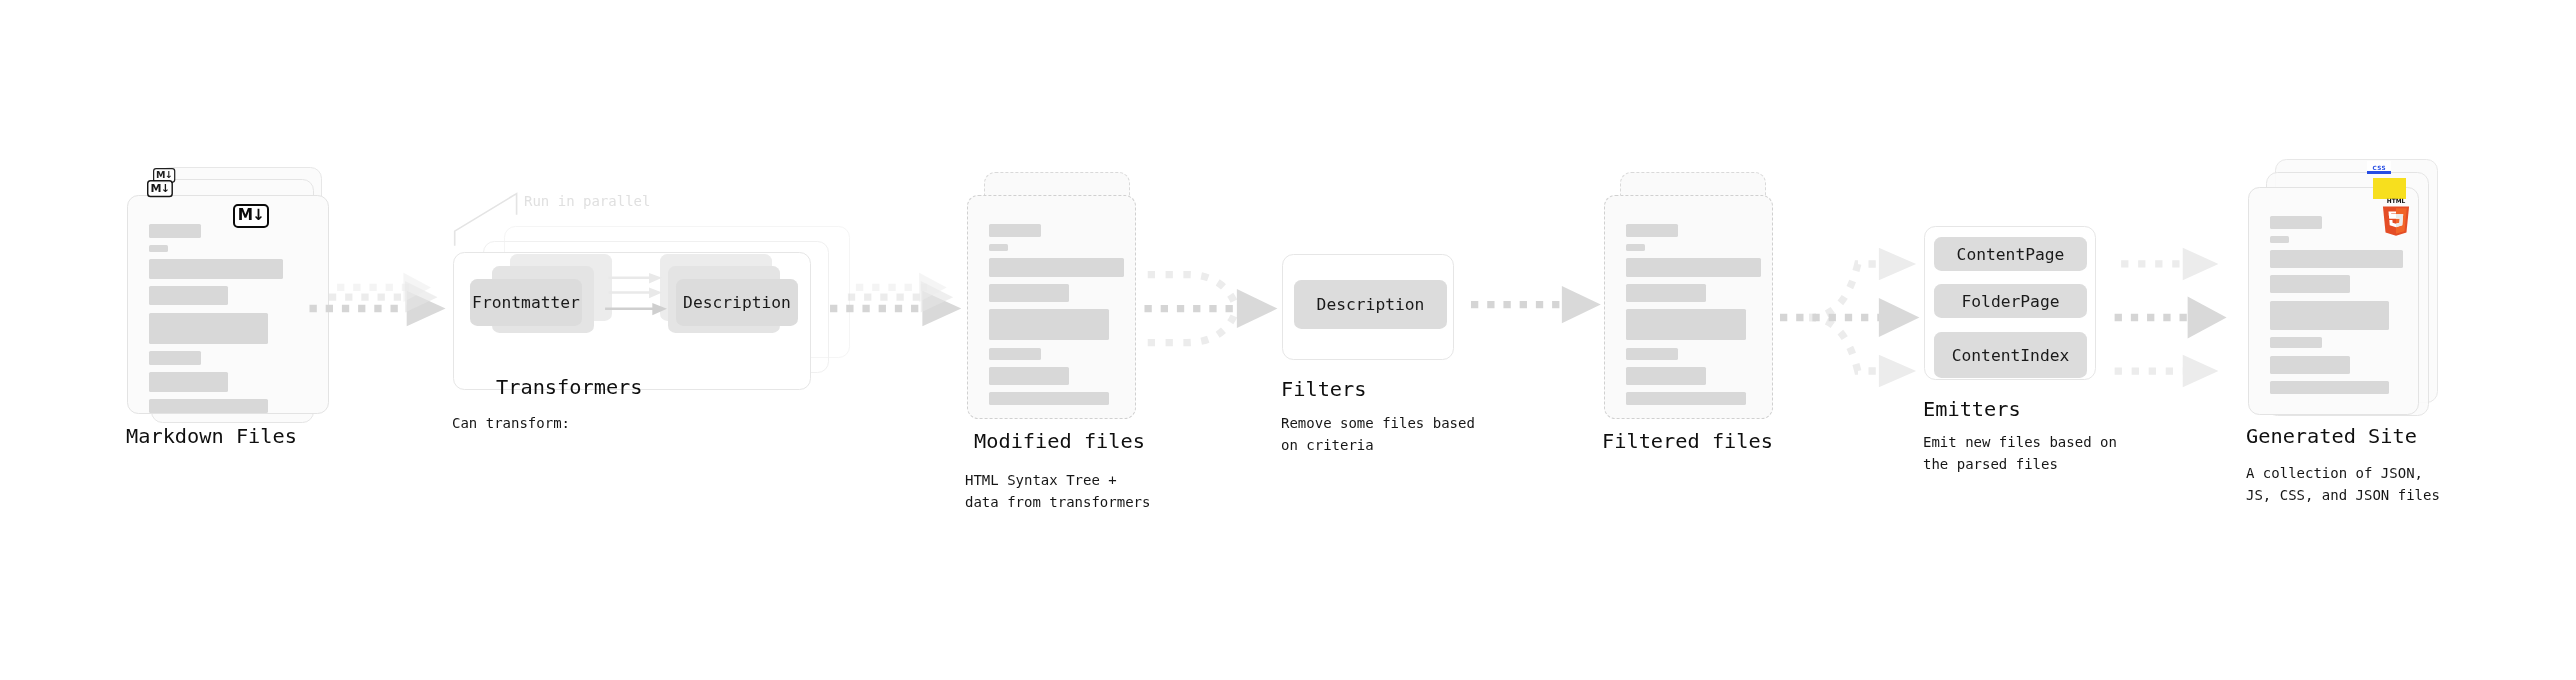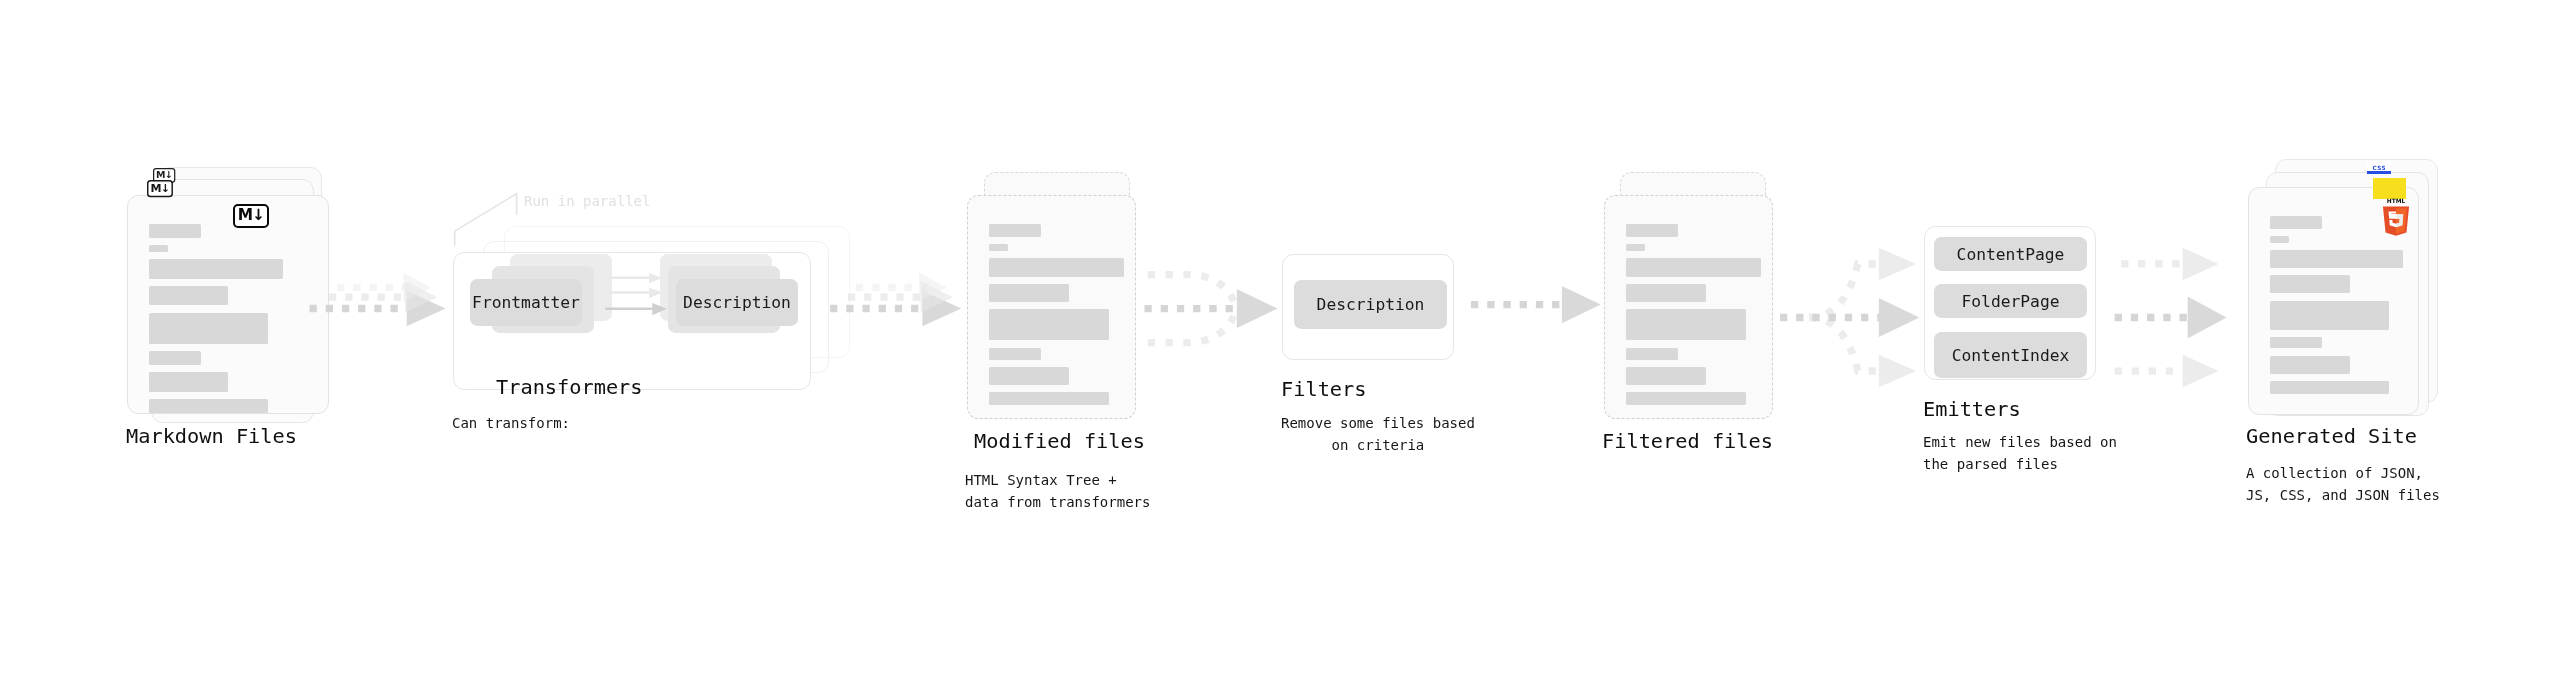--- a/index.html
+++ b/index.html
@@ -222,21 +222,21 @@
       <line x1="8" y1="62" x2="126" y2="62"></line>
     </g>
     <polygon points="122,38 172,62 122,86" fill="#d9d9d9"></polygon>
   </svg>
 
   <div>
     <div class="gbox" style="left:1282px; top:254px; width:172px; height:106px;"></div>
     <div class="chip" style="left:1294px; top:280px; width:153px; height:49px;">Description</div>
   </div>
   <div class="cap-title" style="left:1281px; top:377px;">Filters</div>
-  <div class="cap-sub" style="left:1281px; top:413px;text-align:center;">Remove some files based
+  <div class="cap-sub" style="left:1281px; top:413px;">Remove some files based
 on criteria</div>
 
   <svg style="left:1471px; top:276px; width:146px; height:49px;" viewBox="0 0 180 60">
     <g stroke="#d5d5d5" stroke-width="9" stroke-dasharray="9 11" fill="none">
       <line x1="0" y1="35" x2="116" y2="35"></line>
     </g>
     <polygon points="112,12 160,35 112,58" fill="#d9d9d9"></polygon>
   </svg>
 
   <div class="doc-stack">

